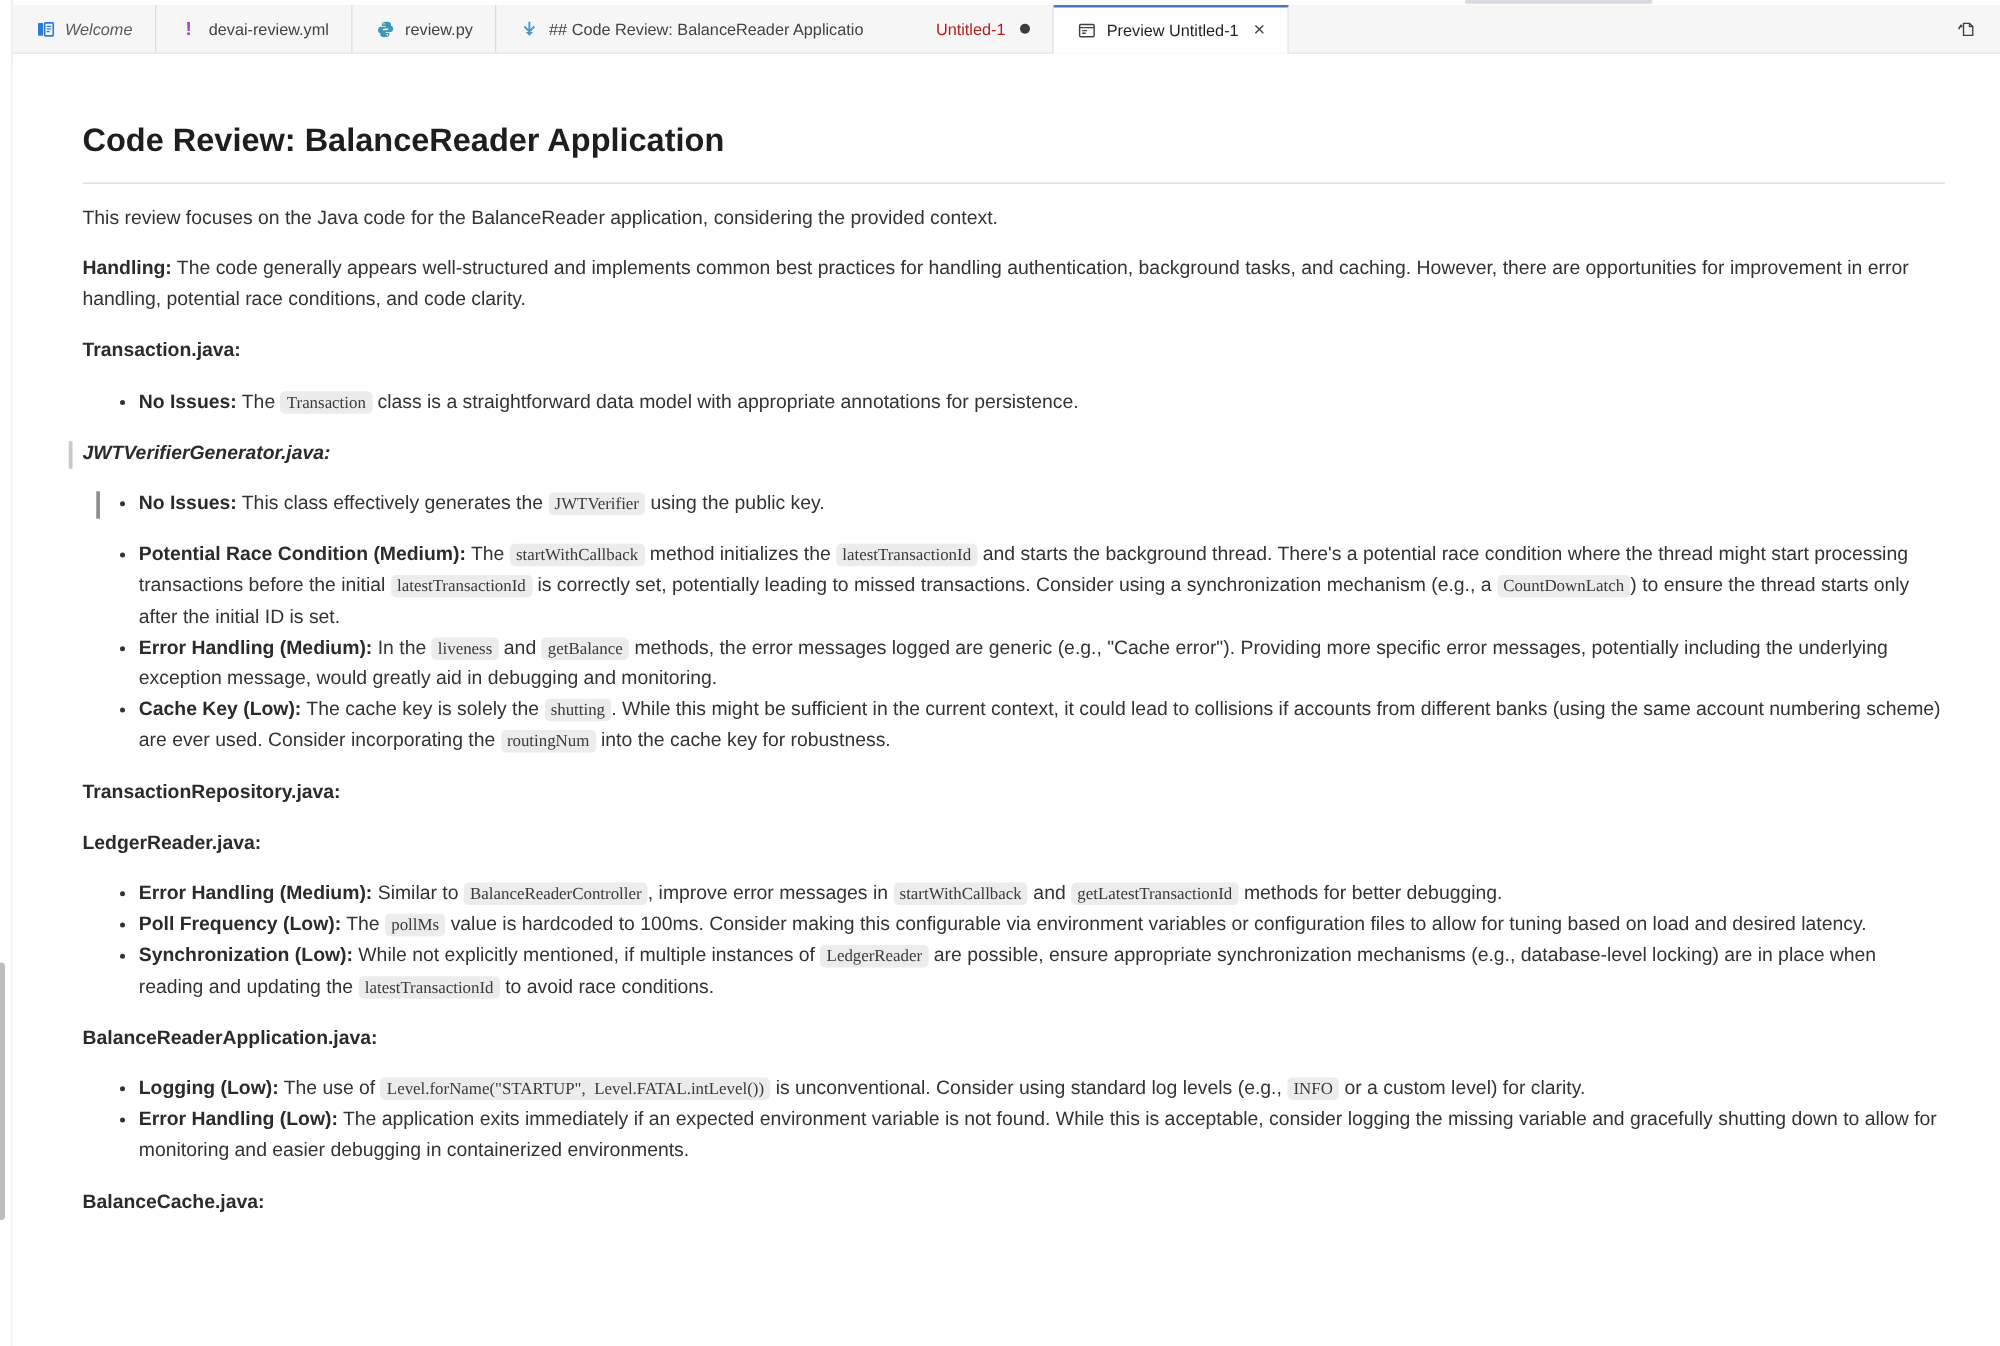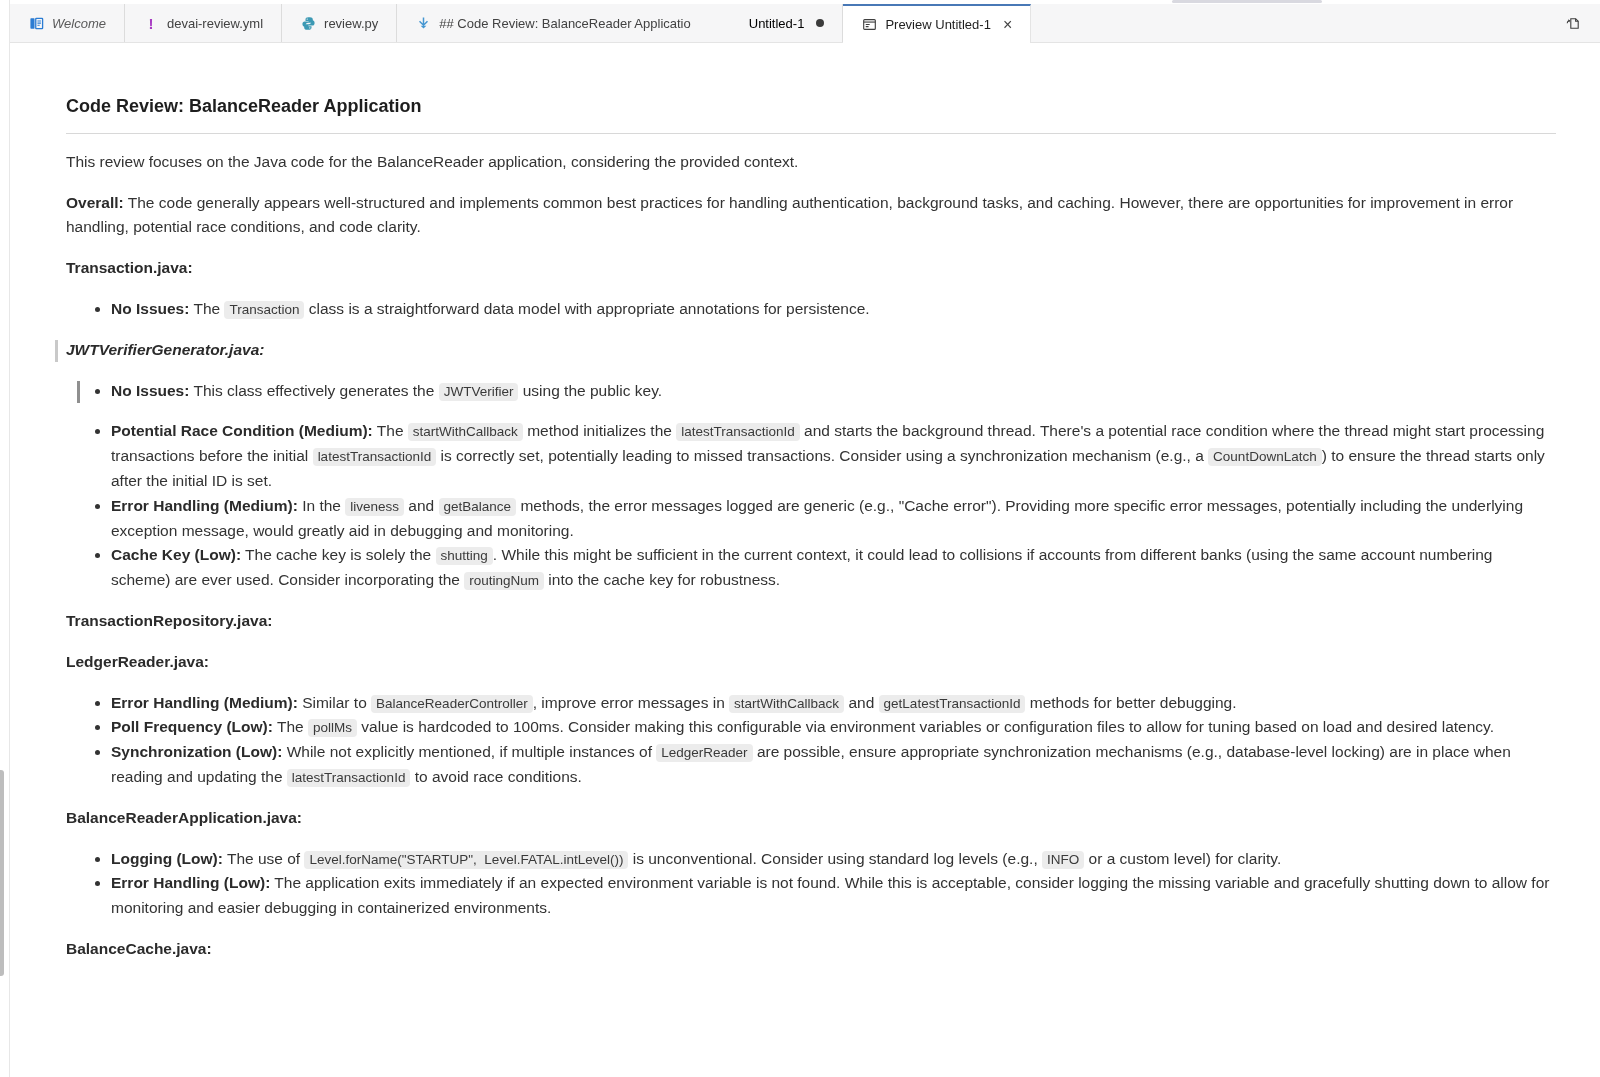--- a/index.html
+++ b/index.html
@@ -16,40 +16,40 @@
   
   .tabbar { position:absolute; left:10px; right:0; top:4px; height:39px;
             background:#f6f6f7; border-bottom:1px solid #e4e4e4;
             display:flex; align-items:stretch; }
   .tab { display:flex; align-items:center; gap:8px; padding:0 18px;
          font-size:13px; color:#424242; border-right:1px solid #dcdcdc;
          white-space:nowrap; cursor:default; }
   .tab.active { background:#ffffff; border-top:2px solid #4878b6; margin-bottom:-1px;
                 border-right-color:#e4e4e4; color:#1f1f1f;text-align:right; }
   .tlabel.italic { font-style:italic; color:#5a5a5a; }
-  .tsec { color:#000000; margin-left:2px;padding-left:48px; }
+  .tsec { color:#b91c1c; margin-left:2px;padding-left:48px; }
   .dot { width:8px; height:8px; border-radius:50%; background:#3b3b3b; margin-left:4px; }
   .close { font-size:16px; color:#444; margin-left:4px; line-height:1; }
   .ticon { display:inline-flex; width:16px; height:16px; align-items:center; justify-content:center; }
   .ticon svg { width:15px; height:15px; display:block; }
   .excl { font-weight:800; font-size:15px; line-height:1; }
   .spacer { flex:1; }
   .actions { display:flex; align-items:center; padding-right:16px; }
   .action-btn { width:22px; height:22px; display:flex; align-items:center; justify-content:center;
                 color:#3f3f3f; border-radius:4px; }
   .action-btn svg { width:17px; height:17px; }
 
   
   .content { position:absolute; left:10px; right:0; top:52px; bottom:0; background:#ffffff;
              padding:0 44px 0 56px; font-size:15.5px; line-height:1.6; color:#333333; }
-  .content h1 { font-size:18px; font-weight:600; color:#1e1e1e;
+  .content h1 { font-size:26px; font-weight:600; color:#1e1e1e;
                 margin:40px 0 16px; padding-bottom:12px; border-bottom:1px solid #d8d8d8; }
   .content p { margin:0 0 16px; }
   .content strong { font-weight:700; color:#2b2b2b; }
-  .content code { font-family:Liberation Sans, sans-serif;
+  .content code { font-family:Liberation Serif, serif;
                   font-size:13.5px; background:#ececec; color:#3a3a3a;
                   padding:1px 5px 2px; border-radius:4px; white-space:pre-wrap; }
   .content ul { margin:0 0 16px; padding-left:45px; }
   .content li { margin:0; }
   .marked-light { position:relative;font-style:italic; }
   .marked-light::before { content:""; position:absolute; left:-11px; top:2px; width:3px; height:22px;
                           background:#c9c9c9; }
   .marked-dark { position:relative; }
   .marked-dark::before { content:""; position:absolute; left:-34px; top:2px; width:3px; height:22px;
                          background:#8f8f8f; }
@@ -120,21 +120,21 @@
             <path d="M3 4.6l1.4.5-.5 1.4"></path>
           </svg>
         </span>
       </div>
     </div>
 </div>
 
 <main class="content">
     <h1>Code Review: BalanceReader Application</h1>
     <p><span>This review focuses on the Java code for the BalanceReader application, considering the provided context.</span></p>
-    <p><strong>Overall:</strong><span> The code generally appears well-structured and implements common best practices for handling authentication, background tasks, and caching. However, there are opportunities for improvement in error handling, potential race conditions, and code clarity.</span></p>
+    <p><strong>Handling:</strong><span> The code generally appears well-structured and implements common best practices for handling authentication, background tasks, and caching. However, there are opportunities for improvement in error handling, potential race conditions, and code clarity.</span></p>
     <p><strong>Transaction.java:</strong></p>
     <ul>
       <li><strong>No Issues:</strong><span> The </span><code>Transaction</code><span> class is a straightforward data model with appropriate annotations for persistence.</span></li>
     </ul>
     <p class="marked-light"><strong>JWTVerifierGenerator.java:</strong></p>
     <ul>
       <li class="marked-dark"><strong>No Issues:</strong><span> This class effectively generates the </span><code>JWTVerifier</code><span> using the public key.</span></li>
     </ul>
     <ul>
       <li><strong>Potential Race Condition (Medium):</strong><span> The </span><code>startWithCallback</code><span> method initializes the </span><code>latestTransactionId</code><span> and starts the background thread. There's a potential race condition where the thread might start processing transactions before the initial </span><code>latestTransactionId</code><span> is correctly set, potentially leading to missed transactions. Consider using a synchronization mechanism (e.g., a </span><code>CountDownLatch</code><span>) to ensure the thread starts only after the initial ID is set.</span></li>

